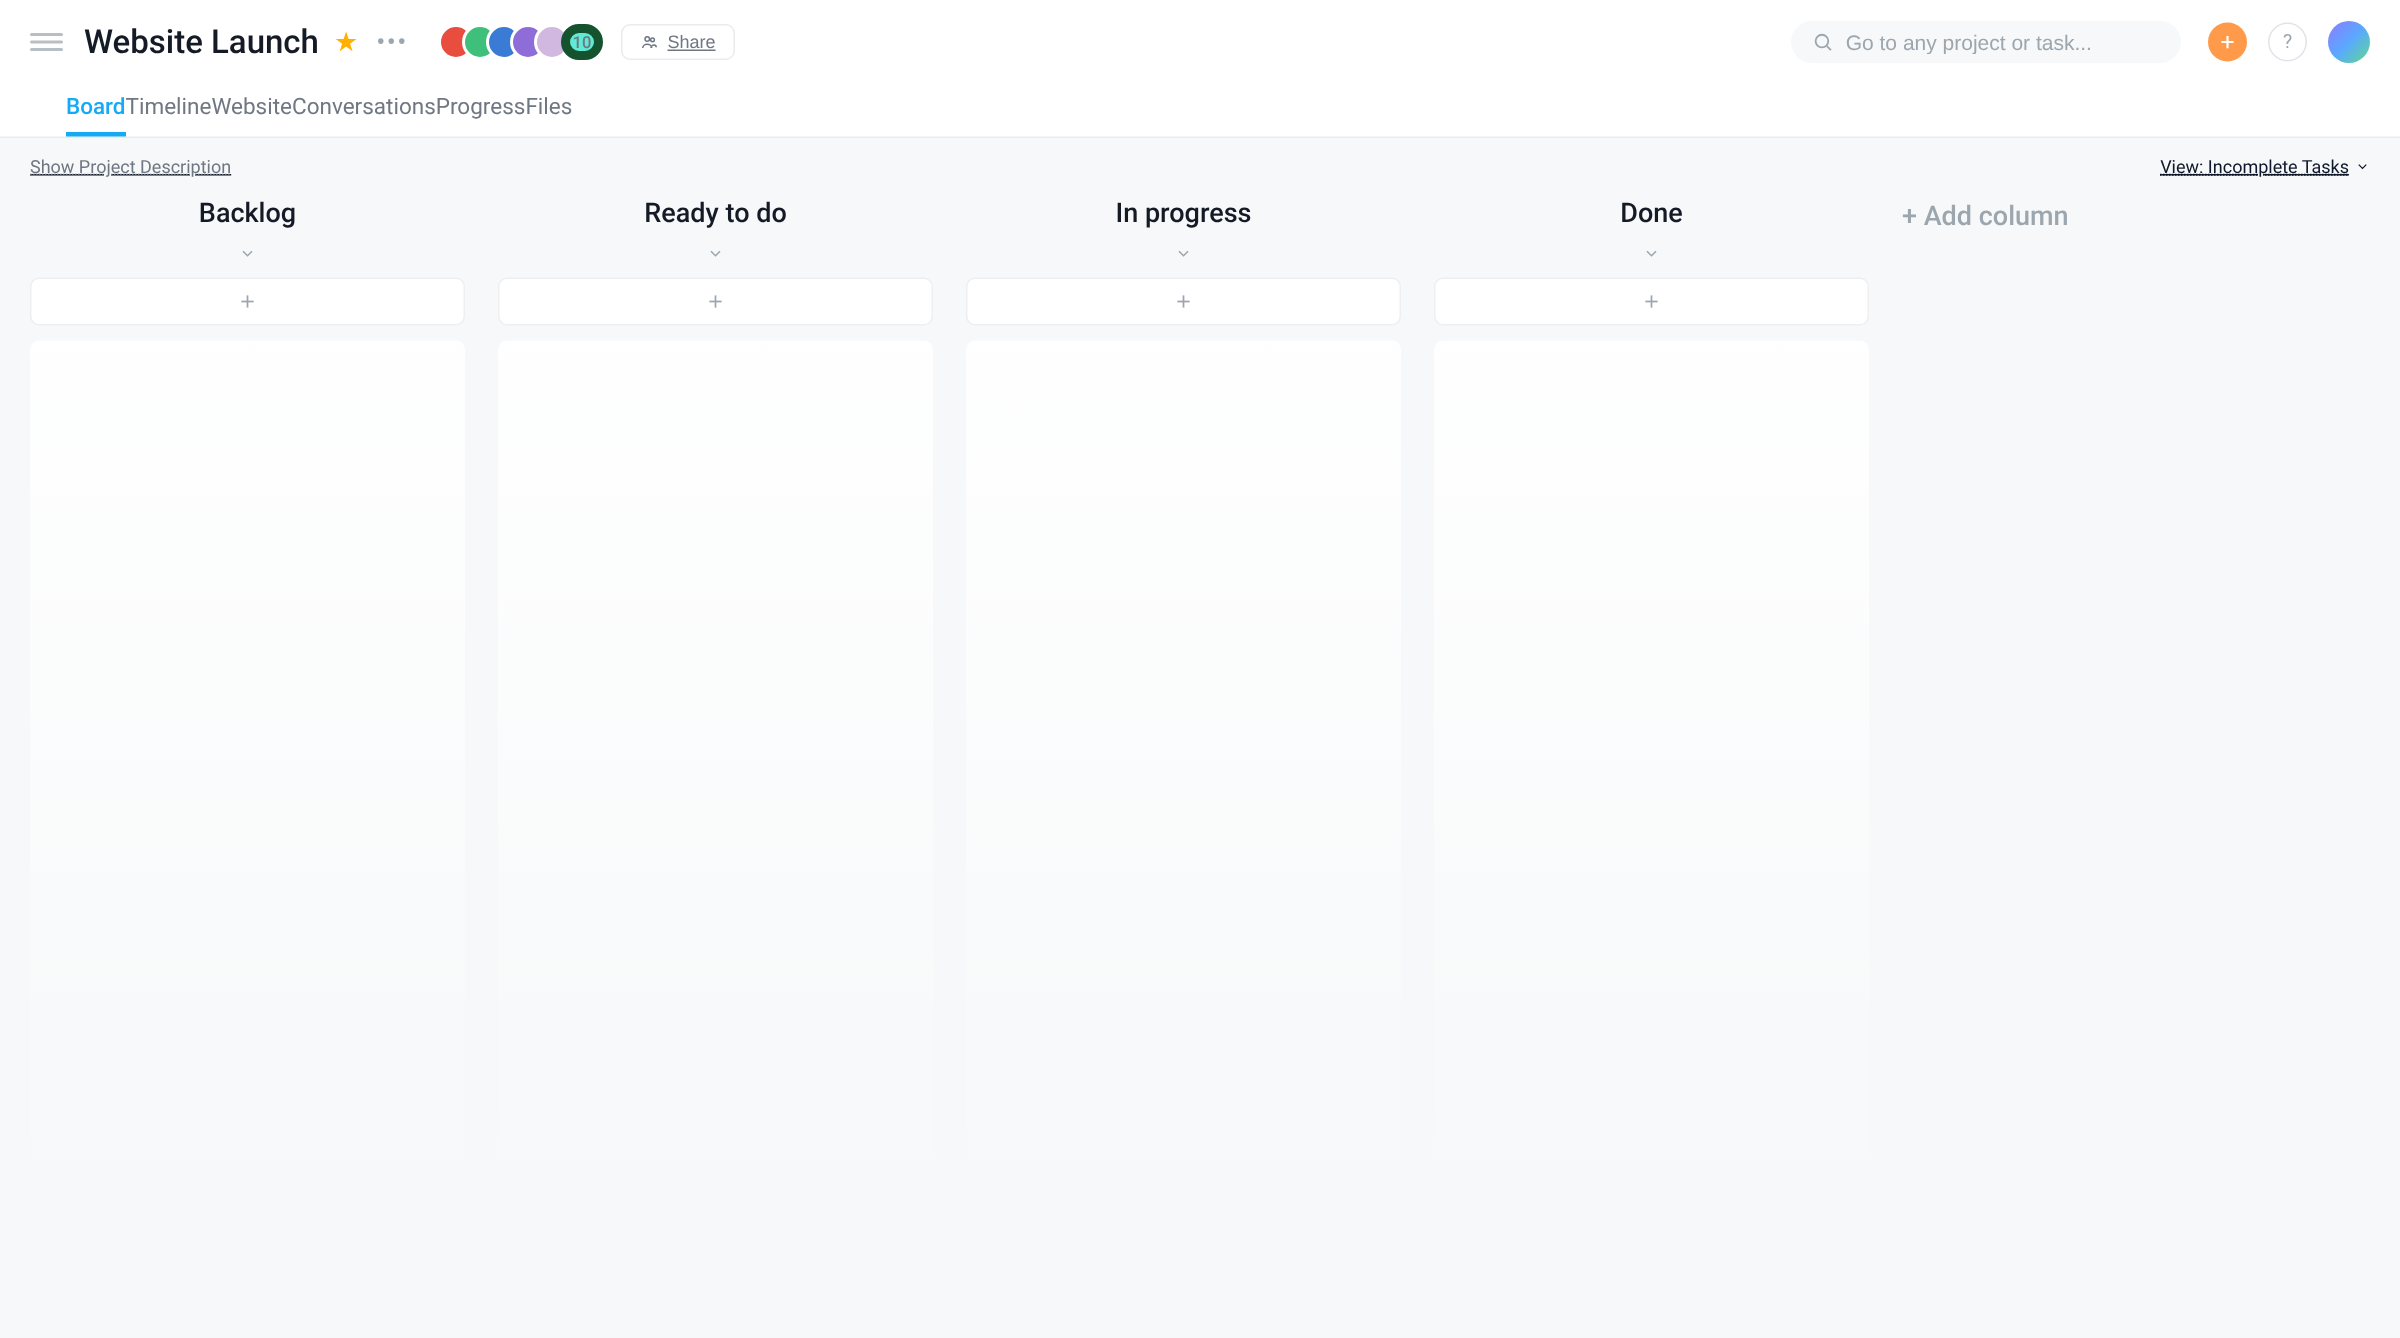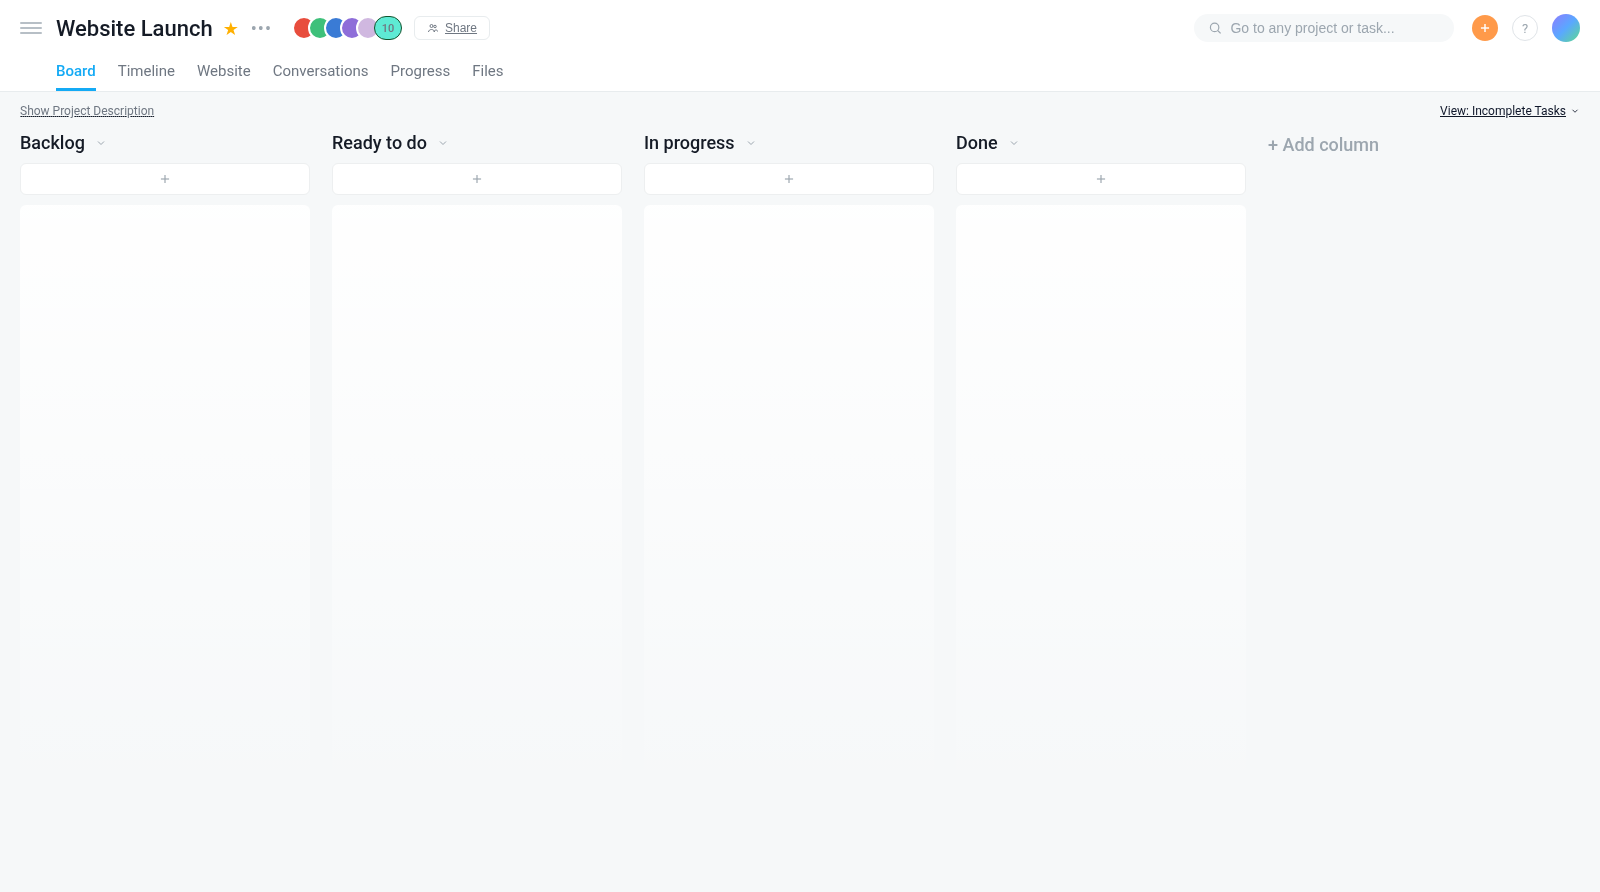--- a/index.html
+++ b/index.html
@@ -81,21 +81,21 @@
       color: #fff;
       font-size: 10px;
       font-weight: 600;
     }
     .avatar:first-child { margin-left: 0; }
     .avatar-count {
       width: 28px;
       height: 24px;
       border-radius: 12px;
       background: #5eead4;
-      border: 1px solid #14532d;
+      border: 6px solid #14532d;
       color: #6f7782;
       font-size: 11px;
       display: flex;
       align-items: center;
       justify-content: center;
       margin-left: -6px;
       font-weight: 500;
     }
     .share-btn {
       display: flex;
@@ -169,22 +169,21 @@
     .user-avatar {
       width: 28px;
       height: 28px;
       border-radius: 50%;
       cursor: pointer;
       background: linear-gradient(135deg, #8e7bff 0%, #5aa8ff 50%, #5edb8e 100%);
     }
     .tabs {
       display: flex;
       align-items: center;
-      gap: 22px;
-      margin-left: 36px;
+      margin-left: 24px;
       margin-top: 6px;
     }
     .tab {
       font-size: 15px;
       color: #6f7782;
       padding: 8px 0;
       cursor: pointer;
       border-bottom: 3px solid transparent;
     }
     .tab.active {
@@ -228,20 +227,21 @@
     .column {
       width: 290px;
       flex-shrink: 0;
     }
     .col-header {
       display: flex;
       align-items: center;
       gap: 10px;
       margin-bottom: 10px;
       cursor: pointer;
+      flex-direction: column;
     }
     .col-title {
       font-size: 18px;
       font-weight: 500;
       color: #151b26;
     }
     .chev {
       color: #9ca6af;
     }
     .add-card {

